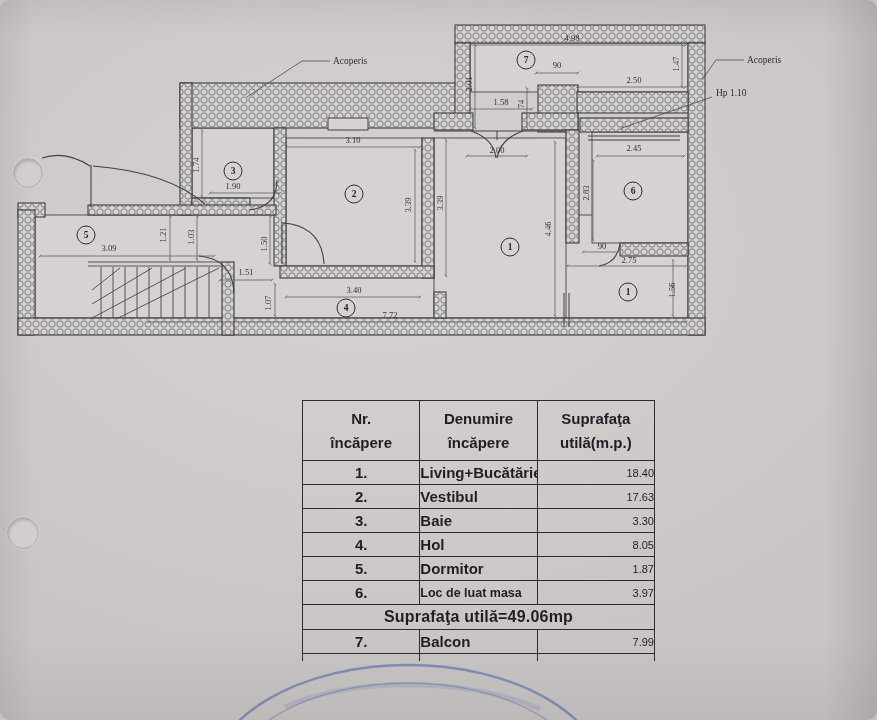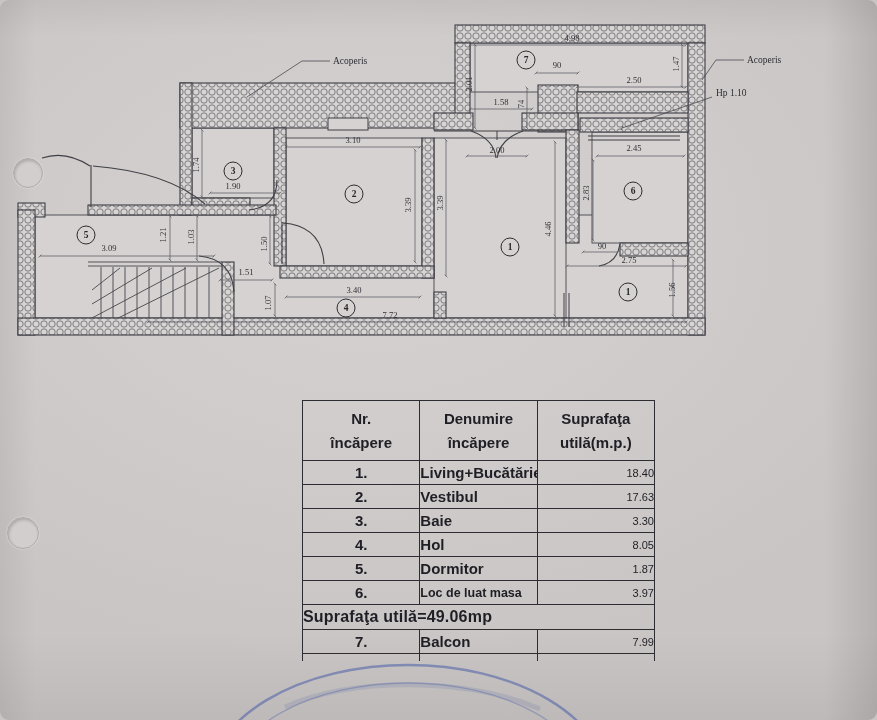--- a/index.html
+++ b/index.html
@@ -37,21 +37,21 @@
     border:1.6px solid #2c2c31;
     padding:0;overflow:hidden;white-space:nowrap;
   }
   table.areas thead th{
     height:59px;font-size:15px;font-weight:bold;text-align:center;line-height:1.55;
   }
   td.c-nr{width:80px;text-align:center;font-size:15px;font-weight:bold;height:23px;}
   td.c-name{width:173px;text-align:left;padding-left:10px;font-size:15px;font-weight:bold;}
   td.c-name.small{font-size:12.5px;}
   td.c-area{width:100px;text-align:right;font-size:11px;font-weight:normal;}
-  td.c-merge{font-size:16px;font-weight:bold;height:24px;letter-spacing:.2px;}
+  td.c-merge{text-align:center;font-size:16px;font-weight:bold;height:24px;letter-spacing:.2px;}
   tr.partial td{height:7px;border-bottom:none;}
   
   .stamp{position:absolute;left:190px;top:645px;width:450px;height:75px;pointer-events:none;}
 </style>
 </head>
 <body>
 
 <div class="photo">
 
   <svg id="plan" width="877" height="370" viewBox="0 0 877 370" style="position:absolute;left:0;top:0;">

